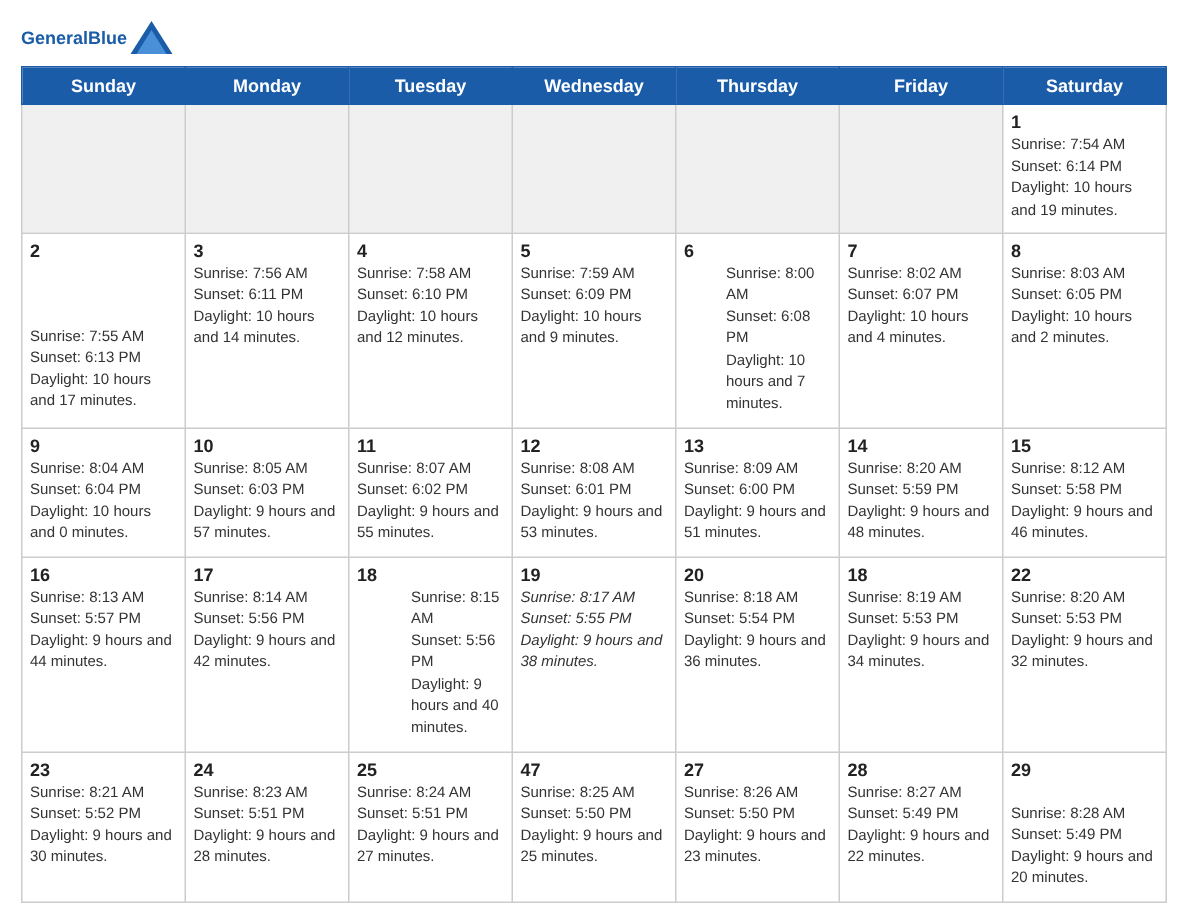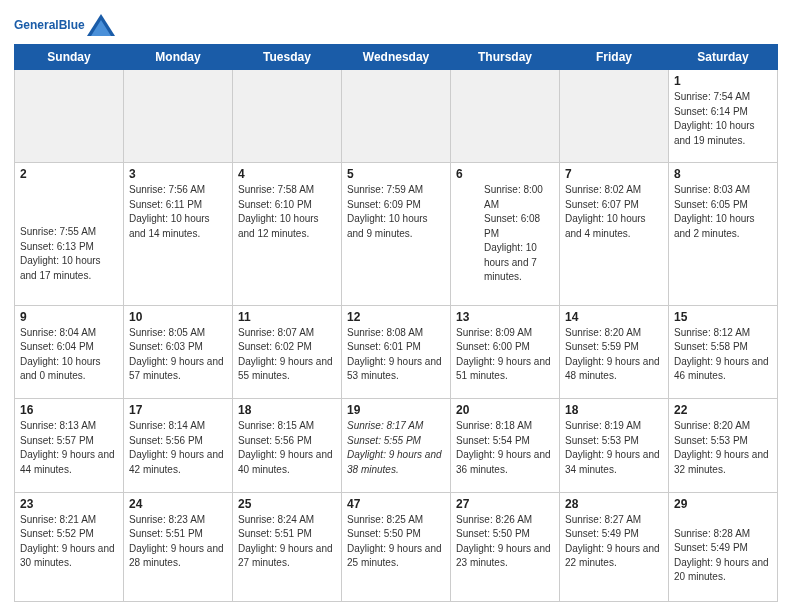--- a/index.html
+++ b/index.html
@@ -243,21 +243,21 @@
 Daylight: 9 hours and 44 minutes.</div>
           </td>
           <td>
             <span class="day-num">17</span>
             <div class="day-info" style="white-space: pre-line;">Sunrise: 8:14 AM
 Sunset: 5:56 PM
 Daylight: 9 hours and 42 minutes.</div>
           </td>
           <td>
             <span class="day-num">18</span>
-            <div class="day-info" style="white-space: pre-line;">Sunrise: 8:15 AM
+            <div class="day-info" style="white-space: pre-line; margin-left: 36px;">Sunrise: 8:15 AM
 Sunset: 5:56 PM
 Daylight: 9 hours and 40 minutes.</div>
           </td>
           <td>
             <span class="day-num">19</span>
             <div class="day-info" style="white-space: pre-line; font-style: italic;">Sunrise: 8:17 AM
 Sunset: 5:55 PM
 Daylight: 9 hours and 38 minutes.</div>
           </td>
           <td>

